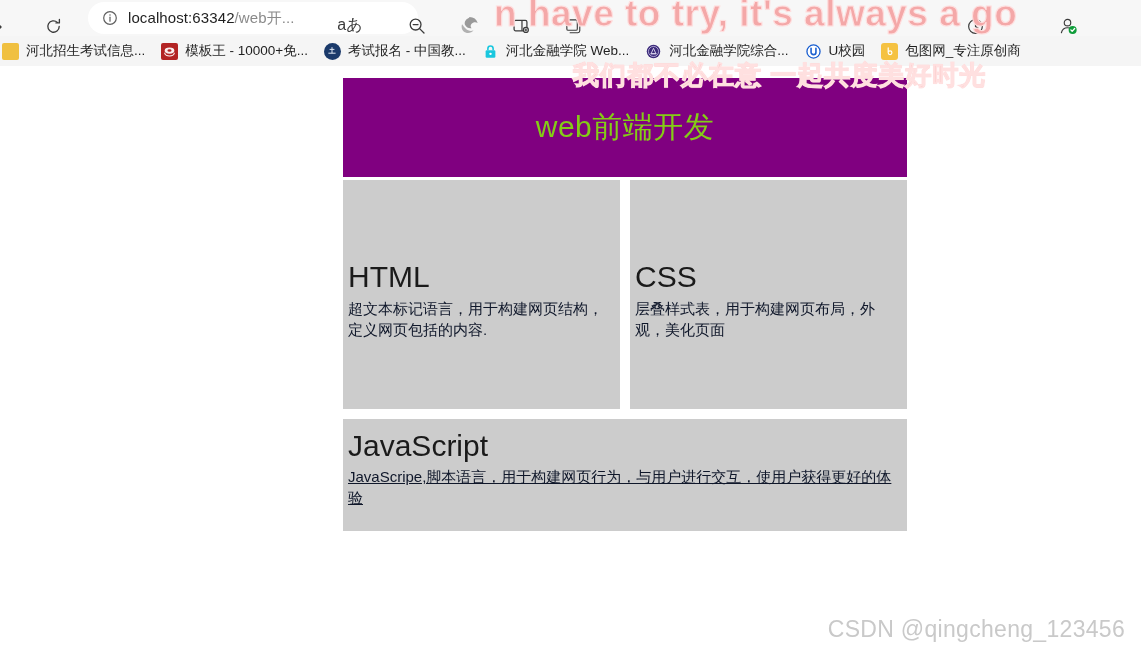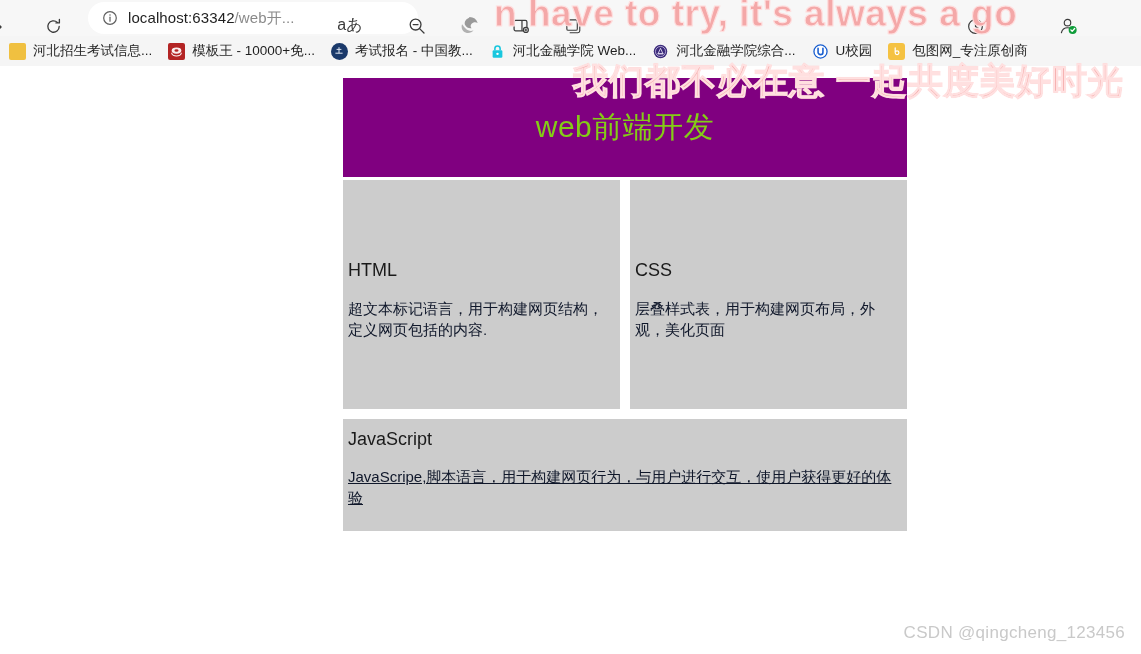--- a/index.html
+++ b/index.html
@@ -71,21 +71,21 @@
 
   
   #bookmarks-bar {
     position: relative;
     height: 30px;
     width: 1141px;
     background: #f5f5f5;
     display: flex;
     align-items: center;
     overflow: hidden;
-    padding-left: 11px;
+    padding-left: 4px;
   }
   .bookmark {
     display: flex;
     align-items: center;
     height: 26px;
     padding: 0 8px 0 4px;
     margin-right: 4px;
     flex: none;
     border-radius: 4px;
     cursor: default;
@@ -147,21 +147,21 @@
 
   .card {
     background: #cccccc;
     padding: 0;
     position: relative;
   }
   .card.half { width: 277px; height: 229px; }
   .card.full { width: 564px; height: 112px; margin-top: 10px; }
 
   .card h2 {
-    font-size: 18px;
+    font-size: 30px;
     font-weight: normal;
     color: #1a1a1a;
     padding: 0 5px;
     position: absolute;
   }
   .card.half h2 { top: 80px; left: 0; }
   .card.full h2 { top: 10px; left: 0; }
 
   .card p {
     font-size: 15px;
@@ -186,30 +186,30 @@
   }
   #overlay-line-1 {
     left: 494px;
     top: -7px;
     font-size: 37px;
     letter-spacing: 0.5px;
   }
   #overlay-line-2 {
     left: 573px;
     top: 58px;
-    font-size: 35px;
+    font-size: 26px;
     letter-spacing: 1px;
   }
 
   
   #watermark {
     position: absolute;
     right: 16px;
     bottom: 11px;
-    font-size: 17px;
+    font-size: 23px;
     color: #c9c9c9;
     letter-spacing: 0.3px;
     z-index: 10;
   }
 </style>
 </head>
 <body>
 
 <div id="browser-chrome">
 

